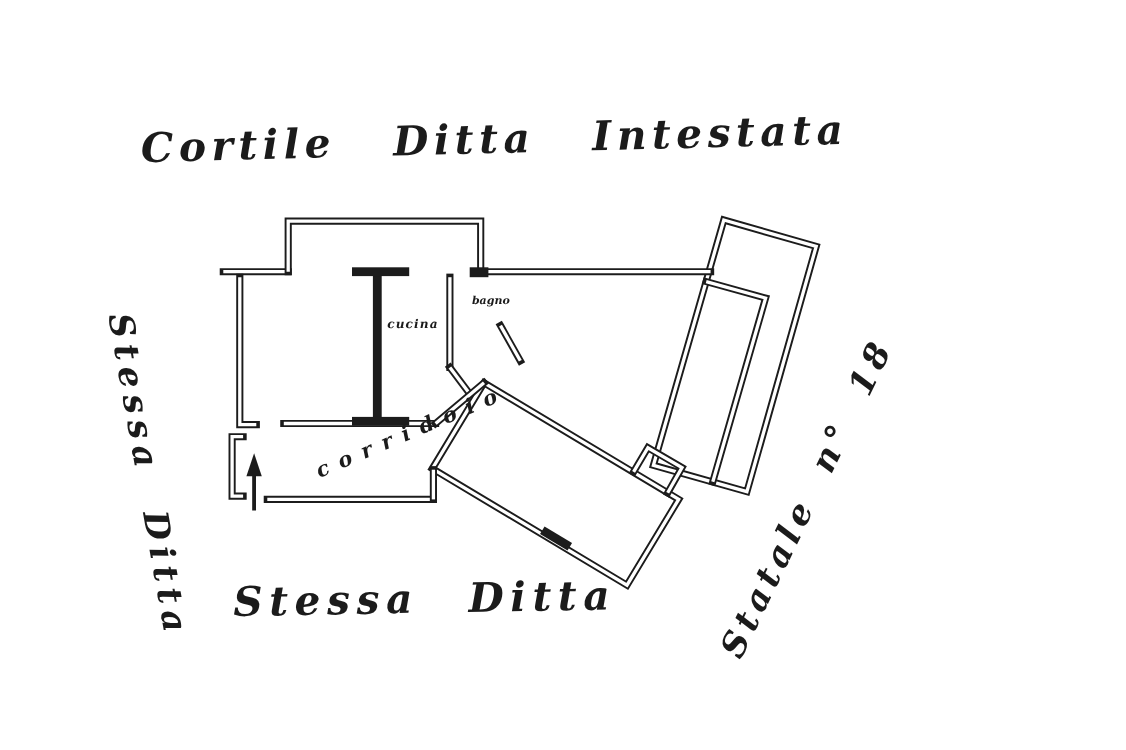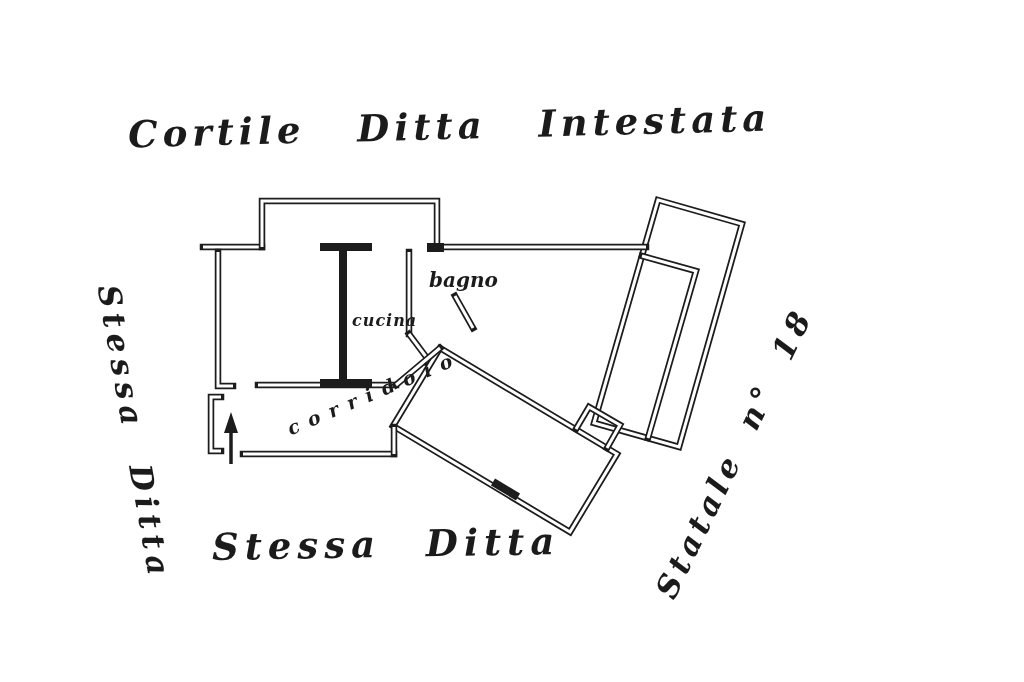--- a/index.html
+++ b/index.html
@@ -22,22 +22,22 @@
     color:#1b1b1b;
     font-style:italic;
     font-weight:700;
     white-space:nowrap;
     user-select:none;
   }
   .lbl-top{left:128px;top:104px;font-size:37px;letter-spacing:5px;word-spacing:34px;transform:rotate(-1.5deg);}
   .lbl-left{left:126px;top:282px;font-size:31px;letter-spacing:6px;word-spacing:18px;transform:rotate(80deg);transform-origin:0 0;}
   .lbl-bottom{left:212px;top:522px;font-size:37px;letter-spacing:6px;word-spacing:26px;transform:rotate(-1deg);}
   .lbl-right{left:648px;top:588px;font-size:31px;letter-spacing:5px;word-spacing:14px;transform:rotate(-64deg);transform-origin:0 0;}
-  .lbl-cucina{left:352px;top:288px;font-size:16px;letter-spacing:1px;font-weight:600;margin-top:23px;}
-  .lbl-bagno{left:429px;top:268px;font-size:20px;font-weight:600;}
+  .lbl-cucina{left:352px;top:288px;font-size:11px;letter-spacing:1px;font-weight:600;}
+  .lbl-bagno{left:429px;top:268px;font-size:10px;font-weight:600;}
   .lbl-corridoio{left:288px;top:418px;font-size:19px;letter-spacing:10px;font-weight:600;transform:rotate(-23deg);transform-origin:0 50%;}
 </style>
 </head>
 <body>
 
 <div class="page">
 
   <svg width="1024" height="682" viewBox="0 0 1024 682">
     <defs>
       <path id="p1" d="M203,247 H262"></path>

